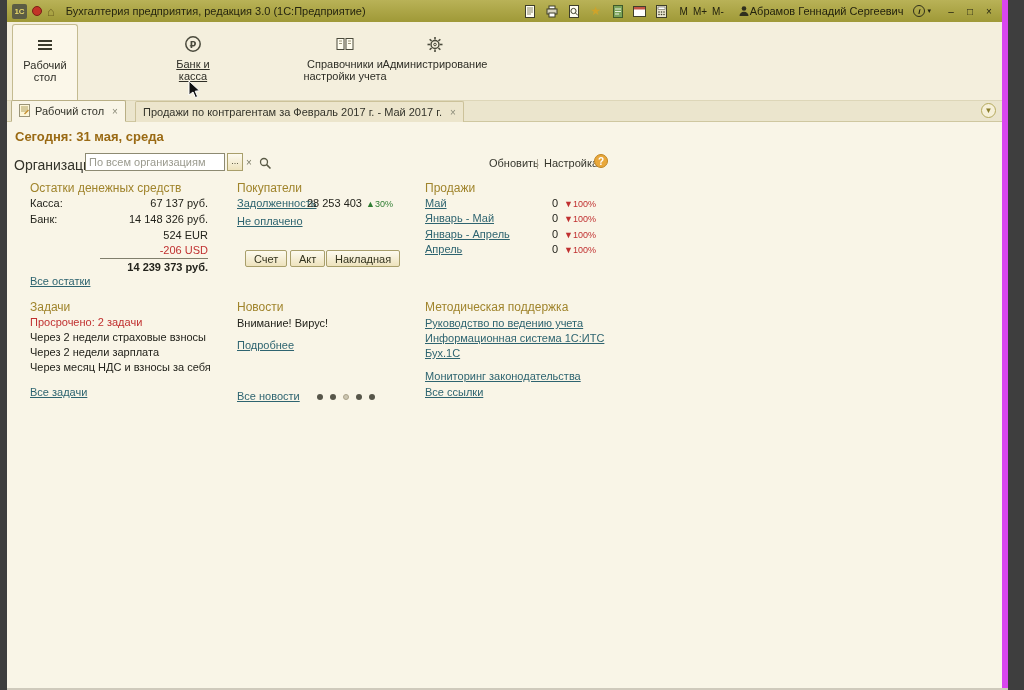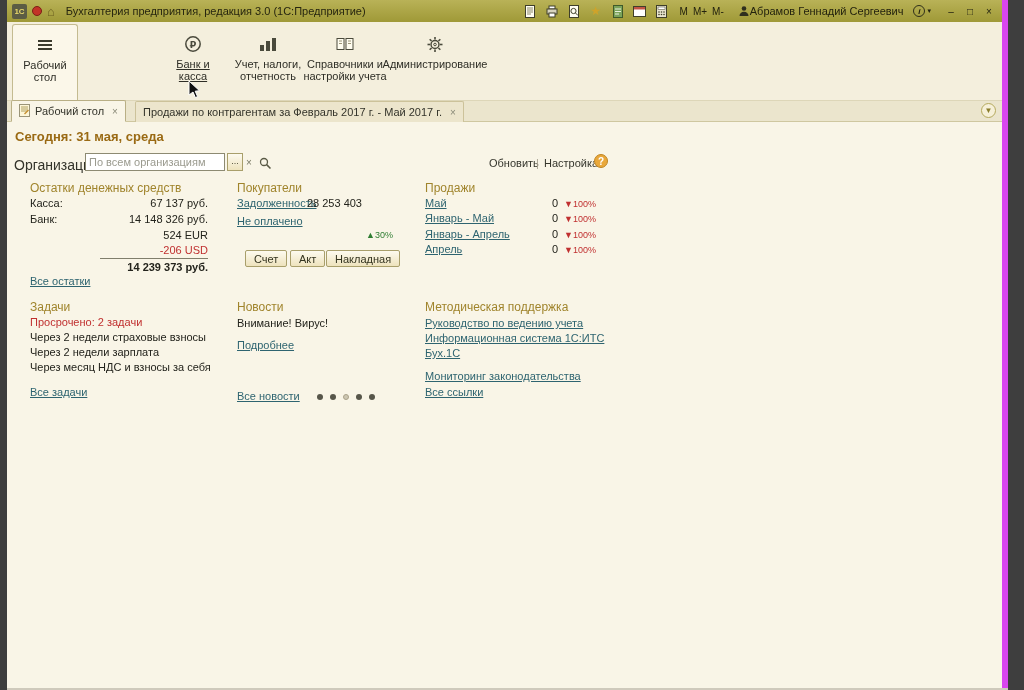--- a/index.html
+++ b/index.html
@@ -190,30 +190,20 @@
     <div class="sect" style="left:156px;width:60px;">
       <div class="icn">
         <svg width="18" height="18">
             <circle cx="9" cy="9" r="7.2" fill="none" stroke="#4a4a3c" stroke-width="1.5"></circle>
             <text x="9" y="12.5" text-anchor="middle" font-size="9" font-weight="bold" fill="#4a4a3c" font-family="DejaVu Sans">P</text>
             <line x1="5.8" y1="10.8" x2="10.6" y2="10.8" stroke="#4a4a3c" stroke-width="1"></line>
           </svg>
       </div>
       <div class="lbl u" style="width:50px;">Банк и касса</div>
     </div>
-    <div class="sect" style="left:215px;width:92px;">
-      <div class="icn">
-        <svg width="18" height="14">
-            <rect x="1" y="8" width="4" height="6" fill="#4a4a3c"></rect>
-            <rect x="7" y="4" width="4" height="10" fill="#4a4a3c"></rect>
-            <rect x="13" y="1" width="4" height="13" fill="#4a4a3c"></rect>
-          </svg>
-      </div>
-      <div class="lbl" style="width:86px;">Учет, налоги, отчетность</div>
-    </div>
     <div class="sect" style="left:366px;width:124px;">
       <div class="icn">
         <svg width="18" height="17">
             <g stroke="#4a4a3c" fill="none" stroke-width="1.6">
               <circle cx="9" cy="8.5" r="4" stroke-width="1.5"></circle>
               <circle cx="9" cy="8.5" r="1.3" stroke-width="1"></circle>
               <line x1="14" y1="8.5" x2="16.5" y2="8.5"></line>
               <line x1="1.5" y1="8.5" x2="4" y2="8.5"></line>
               <line x1="9" y1="1" x2="9" y2="3.5"></line>
               <line x1="9" y1="13.5" x2="9" y2="16"></line>
@@ -292,21 +282,21 @@
   <div class="val" style="left:23px;top:213px;width:178px;">14 148 326 руб.</div>
   <div class="val" style="left:23px;top:229px;width:178px;">524 EUR</div>
   <div class="val red" style="left:23px;top:244px;width:178px;">-206 USD</div>
   <div class="divline"></div>
   <div class="total">14 239 373 руб.</div>
   <div class="lnk" style="left:23px;top:275px;">Все остатки</div>
 
   <div class="hdr" style="left:230px;top:181px;">Покупатели</div>
   <div class="lnk" style="left:230px;top:197px;">Задолженность</div>
   <div class="val" style="left:280px;top:197px;width:75px;">28 253 403</div>
-  <div class="trend grn" style="left:359px;top:199px;margin-top:31px;">▲30%</div>
+  <div class="trend grn" style="left:359px;top:199px;">▲30%</div>
   <div class="lnk" style="left:230px;top:215px;">Не оплачено</div>
   <div class="btn" style="left:238px;">Счет</div>
   <div class="btn" style="left:283px;">Акт</div>
   <div class="btn" style="left:319px;">Накладная</div>
 
   <div class="hdr" style="left:418px;top:181px;">Продажи</div>
   <div class="lnk" style="left:418px;top:197px;">Май</div>
   <div class="val" style="left:418px;top:197px;width:133px;">0</div>
   <div class="trend red" style="left:557px;top:199px;">▼100%</div>
   <div class="lnk" style="left:418px;top:212px;">Январь - Май</div>

